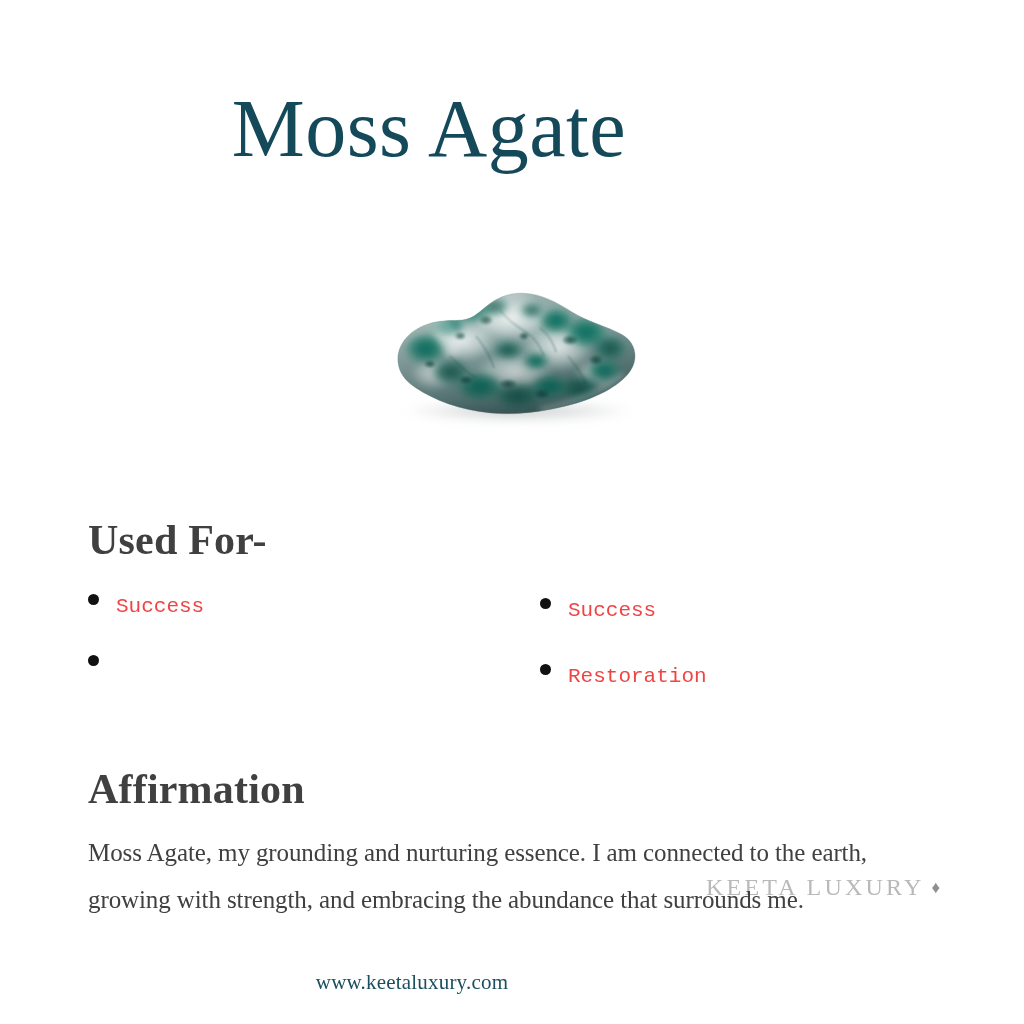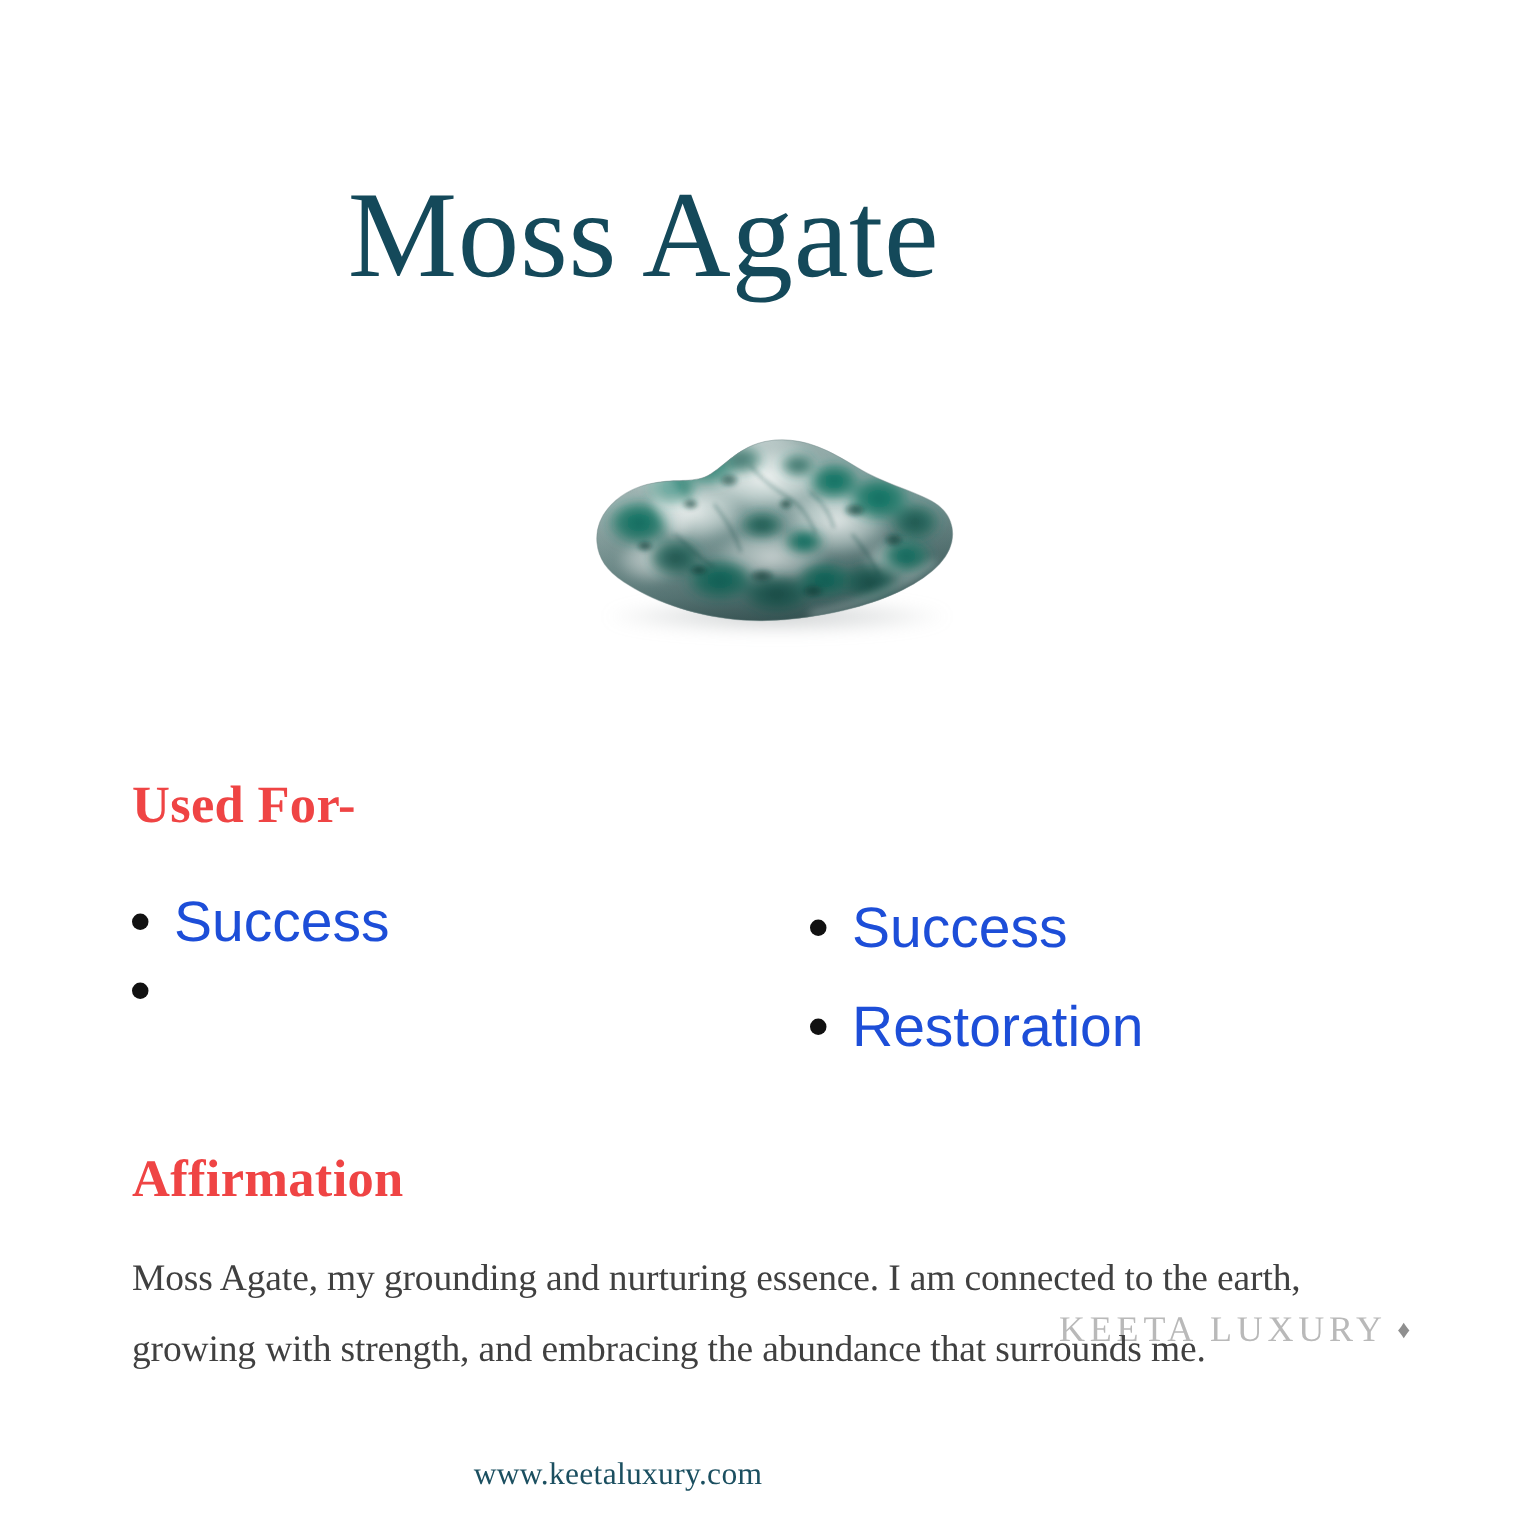--- a/index.html
+++ b/index.html
@@ -20,21 +20,21 @@
 
   .page {
     position: absolute;
     inset: 0;
     background: #ffffff;
   }
 
   
   .title {
     position: absolute;
-    top: 116px;
+    top: 88px;
     left: 0;
     width: 858px;
     text-align: center;
     font-family: "Liberation Serif", "DejaVu Serif", serif;
     font-size: 82px;
     font-weight: 400;
     letter-spacing: 0.5px;
     color: #14495a;
     line-height: 1;
   }
@@ -66,22 +66,22 @@
     width: 250px;
     height: 150px;
   }
 
   
   .heading {
     position: absolute;
     left: 88px;
     font-family: "Liberation Serif", "DejaVu Serif", serif;
     font-weight: 700;
-    font-size: 35px;
-    color: #ef4444;
+    font-size: 42px;
+    color: #404040;
     letter-spacing: 0.2px;
     line-height: 1;
   }
   .heading-used { top: 519px; }
   .heading-affirm { top: 768px; }
 
   
   .bullets {
     position: absolute;
     top: 596px;
@@ -106,23 +106,23 @@
     width: 11px;
     height: 11px;
     border-radius: 50%;
     background: #111111;
     margin-right: 17px;
     flex: 0 0 auto;
     position: relative;
     top: -7px;
   }
   .bullet-label {
-    font-family: Liberation Sans, sans-serif;
-    font-size: 38px;
-    color: #1d4ed8;
+    font-family: Liberation Mono, monospace;
+    font-size: 21px;
+    color: #ef4444;
     line-height: 1;
     white-space: nowrap;
   }
 
   
   .affirm-text {
     position: absolute;
     left: 88px;
     top: 829px;
     width: 810px;

